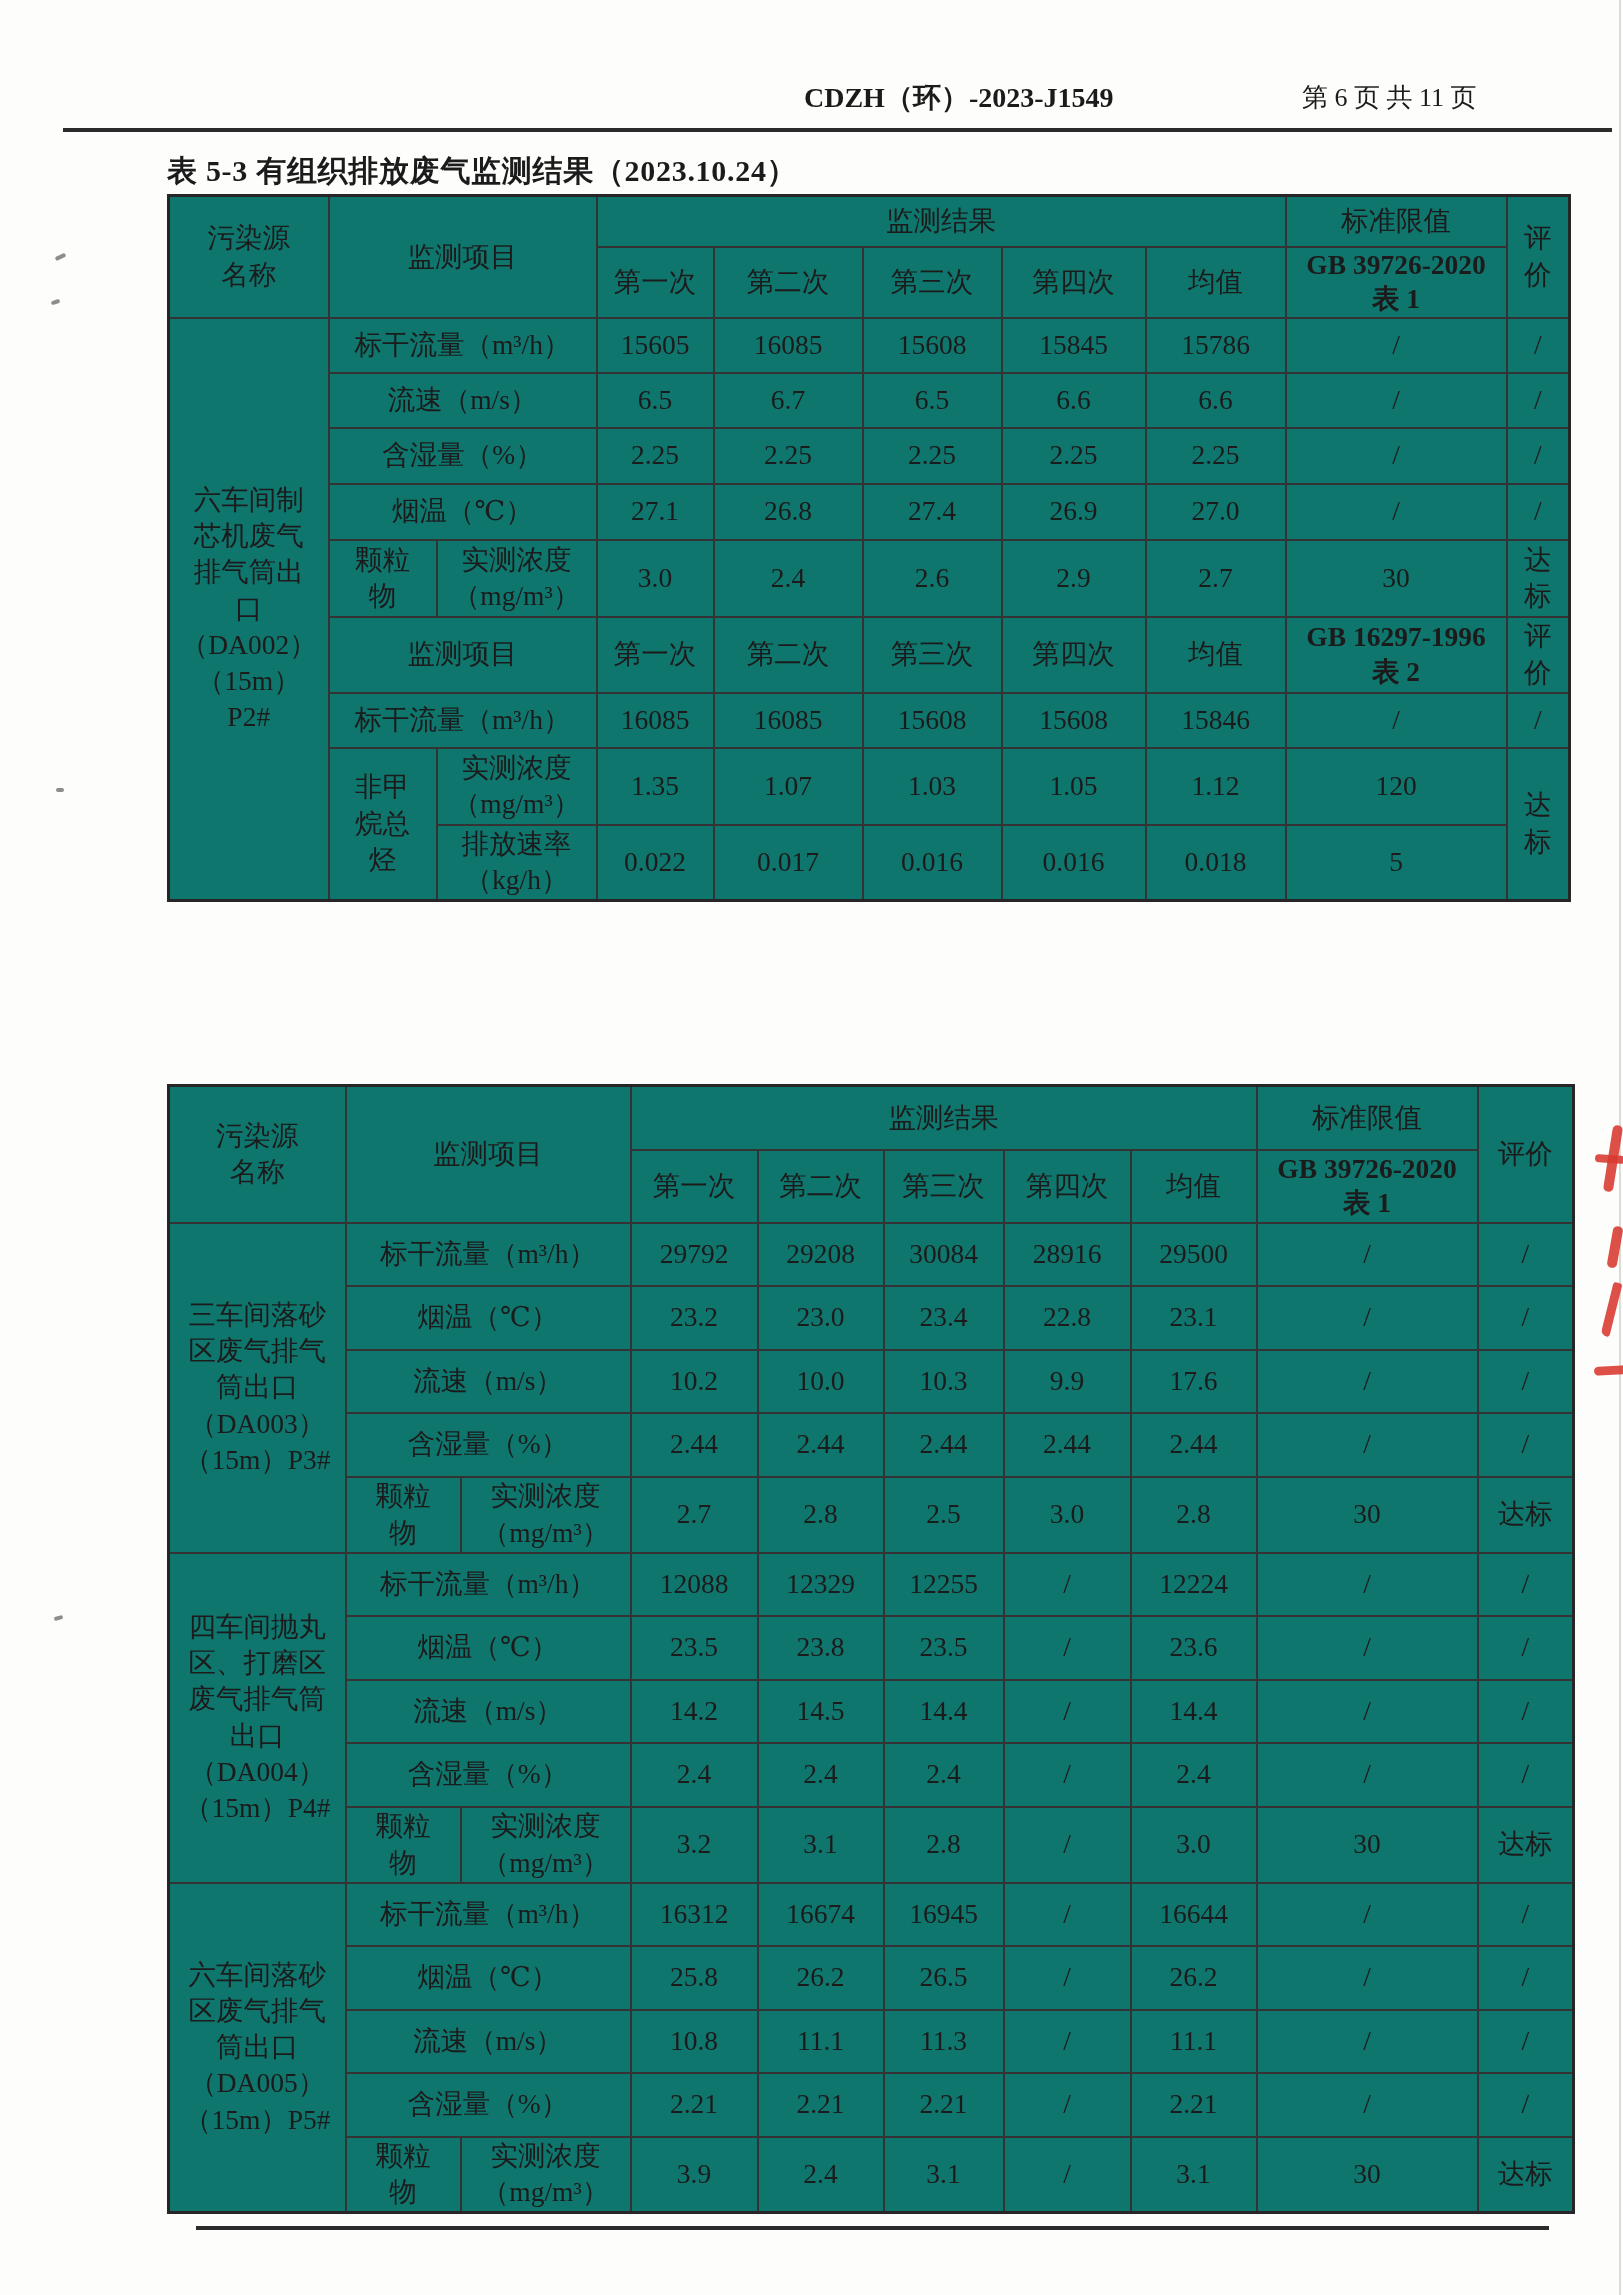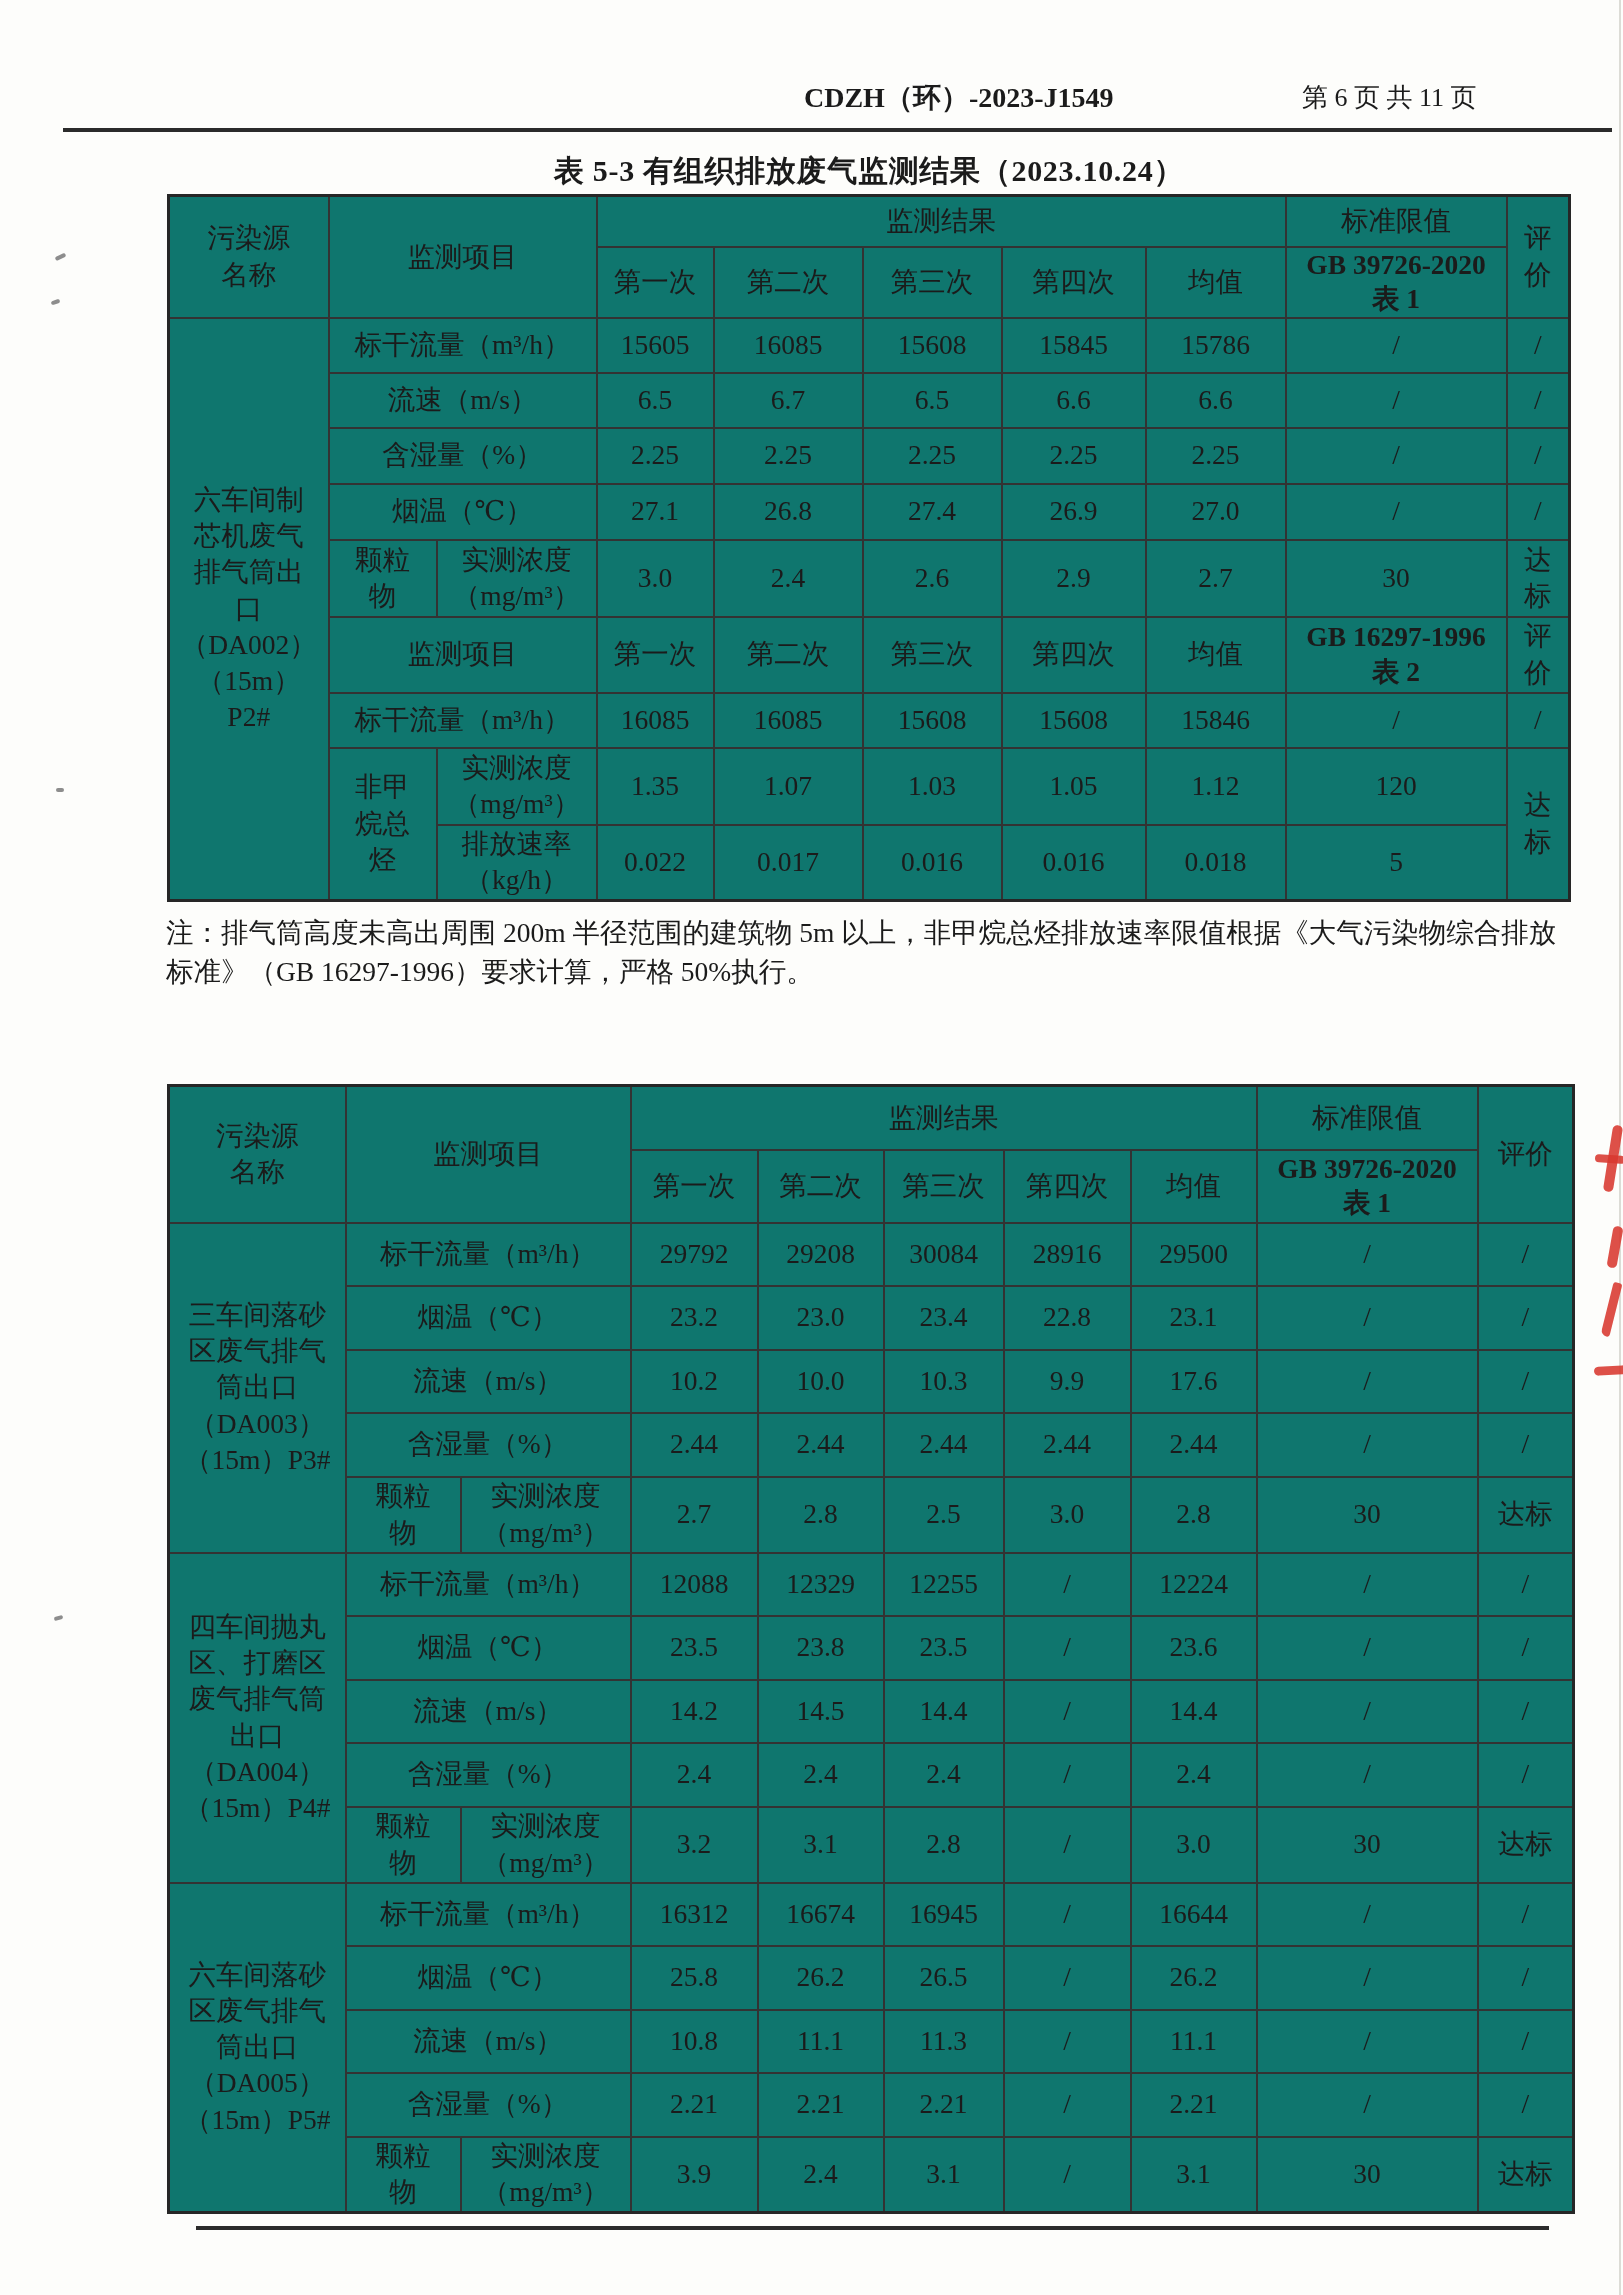--- a/index.html
+++ b/index.html
@@ -11,21 +11,21 @@
     font-family:"Liberation Serif","DejaVu Serif",serif;
     color:#1b1b1b;
     overflow:hidden;
   }
   
   .hdr-company{position:absolute;left:202px;top:77px;font-size:27px;font-weight:bold;letter-spacing:1.3px;}
   .hdr-doc{position:absolute;left:804px;top:79px;font-size:28px;font-weight:bold;}
   .hdr-page{position:absolute;left:1302px;top:80px;font-size:26px;}
   .hdr-rule{position:absolute;left:63px;top:128px;width:1549px;height:3.9px;background:#2b2b2b;box-shadow:0 -4.6px 0 -2px #b9b9b4;}
   
-  .tbl-title{position:absolute;left:167px;width:1404px;text-align:center;font-size:30px;font-weight:bold;letter-spacing:0.7px;}
+  .tbl-title{position:absolute;left:167px;width:1404px;font-size:30px;font-weight:bold;letter-spacing:0.7px;}
   .t1-title{top:151px;}
   .t2-title{top:1019px;}
   
   table{border-collapse:collapse;table-layout:fixed;position:absolute;left:167px;background:#0f766e;}
   .t1{top:194px;width:1402px;}
   .t2{top:1084px;width:1405px;}
   table{border:3.3px solid #262626;}
   td{
     border:2px solid #333;
     border-top-width:2.6px;border-bottom-width:2.6px;
@@ -206,21 +206,20 @@
       <td>0.022</td>
       <td>0.017</td>
       <td>0.016</td>
       <td>0.016</td>
       <td>0.018</td>
       <td>5</td>
     </tr>
   </tbody>
     </table>
 
-  <div class="note">注：排气筒高度未高出周围 200m 半径范围的建筑物 5m 以上，非甲烷总烃排放速率限值根据《大气污染物综合排放标准》（GB 16297-1996）要求计算，严格 50%执行。</div>
 
 
   <table class="t2">
     <colgroup>
       <col style="width:177px">
         <col style="width:115px">
         <col style="width:170px">
       <col style="width:127px">
         <col style="width:126px">
         <col style="width:120px">

